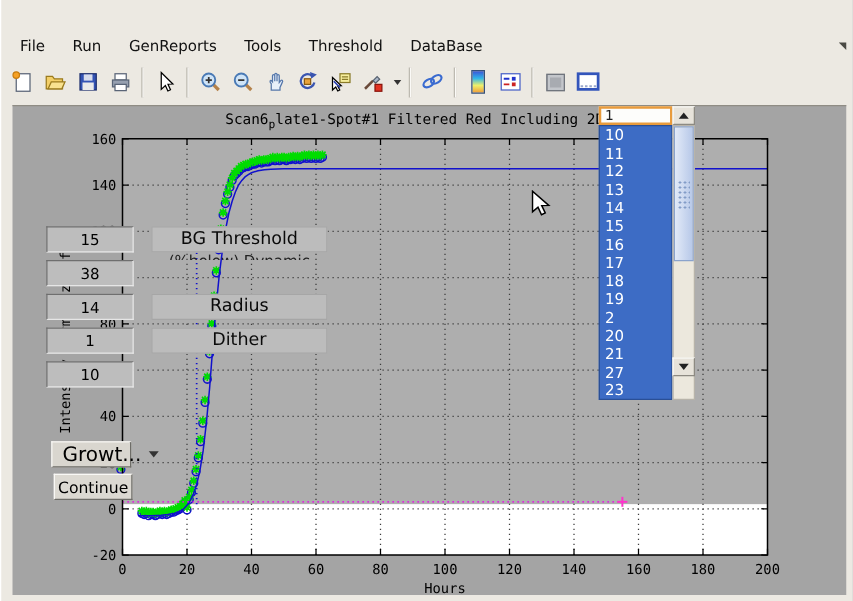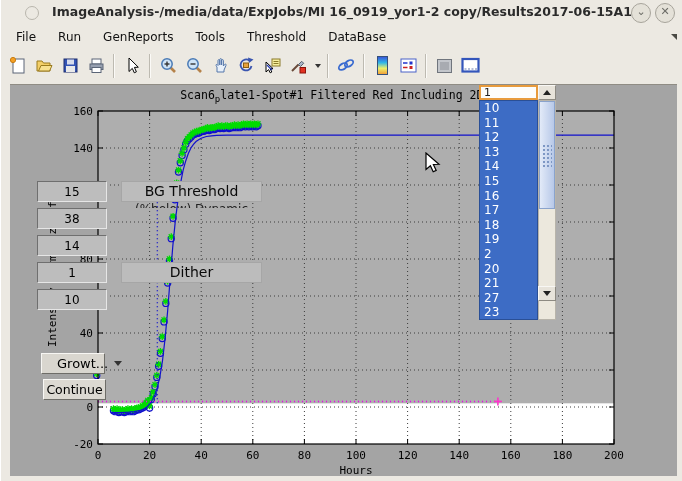--- a/index.html
+++ b/index.html
@@ -26,21 +26,21 @@
   .figure{position:absolute;left:9px;top:84px;width:667px;height:391px;background:#a4a4a4;border-top:1px solid #8f8c84;}
   .plot-svg{position:absolute;left:0;top:0;z-index:1;}
   .plot-title{position:absolute;left:26px;top:3px;width:640px;text-align:center;z-index:2;font-family:"DejaVu Sans Mono",monospace;font-size:11.5px;color:#000;white-space:nowrap;}
   .plot-title sub{font-size:9px;}
   .ylabel{position:absolute;left:36px;top:262px;transform:rotate(-90deg);transform-origin:0 0;z-index:1;font-family:"DejaVu Sans Mono",monospace;font-size:11px;color:#000;white-space:nowrap;}
   
   .edit-field{position:absolute;left:27px;width:70px;height:21px;background:#bdbdbd;border:1px solid;border-color:#6f6f6f #e6e6e6 #e6e6e6 #6f6f6f;box-sizing:border-box;text-align:center;font-family:"DejaVu Sans",sans-serif;font-size:12px;color:#000;z-index:3;padding:0;}
   .param-label{position:absolute;left:111px;width:141px;height:21px;background:#bcbcbc;border:1px solid #a6a6a6;box-sizing:border-box;text-align:center;font-size:14px;line-height:19px;color:#0a0a0a;z-index:3;white-space:nowrap;overflow:hidden;}
   .param-label2{position:absolute;left:111px;width:141px;height:5px;overflow:hidden;z-index:3;text-align:center;font-size:12px;line-height:13px;color:#222;}
   .row0{top:96px;} .row1{top:123px;} .row2{top:150px;} .row3{top:177px;} .row4{top:204px;}
-  .combo{position:absolute;left:31px;top:268px;width:64px;height:21px;background:#d9d6cf;border:1px solid;border-color:#f7f6f3 #6e6d68 #6e6d68 #f7f6f3;box-sizing:border-box;z-index:3;display:flex;align-items:center;font-size:13px;color:#000;padding-left:15px;}
+  .combo{position:absolute;left:31px;top:268px;width:64px;height:21px;background:#d9d6cf;border:1px solid;border-color:#f7f6f3 #6e6d68 #6e6d68 #f7f6f3;box-sizing:border-box;z-index:3;display:flex;align-items:center;font-size:16px;color:#000;padding-left:8px;}
   .combo .caret-down{margin-left:6px;border-top-width:5px;border-left-width:4px;border-right-width:4px;}
   .push-btn{position:absolute;left:33px;top:294px;width:63px;height:21px;background:#dcd9d2;border:1px solid;border-color:#f9f8f5 #6e6d68 #6e6d68 #f9f8f5;box-sizing:border-box;z-index:3;text-align:center;font-size:12.5px;line-height:19px;color:#000;}
   
   .dd{position:absolute;left:469px;top:0;z-index:5;}
   .dd-value{position:absolute;left:0;top:0;width:59px;height:15px;background:#fdfdfb;border:2px solid #e89b3c;box-sizing:border-box;font-size:11px;line-height:11px;padding-left:3px;color:#222;}
   .dd-list{position:absolute;left:0;top:15px;width:59px;height:220px;background:#3d6cc5;border:1px solid #2a4f96;box-sizing:border-box;overflow:hidden;}
   .dd-item{height:14.6px;line-height:14.5px;padding-left:4px;color:#fff;font-size:12px;}
   .sb{position:absolute;left:59px;top:0;width:18px;}
   .sb-btn{position:absolute;left:0;width:18px;height:15px;background:#e7e3da;border:1px solid;border-color:#f8f7f4 #8d8a82 #8d8a82 #f8f7f4;box-sizing:border-box;display:flex;align-items:center;justify-content:center;}
   .arr-up{width:0;height:0;border-bottom:5px solid #222;border-left:4px solid transparent;border-right:4px solid transparent;}
@@ -48,26 +48,20 @@
   .sb-track{position:absolute;left:0;top:15px;width:18px;height:220px;background:#ece8dd;border:1px solid #b8b4aa;box-sizing:border-box;}
   .sb-thumb{position:absolute;left:0px;top:0px;width:16px;height:108px;background:linear-gradient(90deg,#e2eaf8,#b7c8e8);border:1px solid #8aa3cc;box-sizing:border-box;}
   .sb-grip{width:10px;height:24px;margin:42px auto 0;background-image:radial-gradient(#7d97c4 28%,transparent 30%);background-size:4px 4px;}
   .cursor{position:absolute;left:415px;top:67px;z-index:7;}
 </style>
 </head>
 <body>
 
 <div class="window">
 
-  <div class="titlebar">
-    <span class="tb-circle"></span>
-    <div class="title-text">ImageAnalysis-/media/data/ExpJobs/MI 16_0919_yor1-2 copy/Results2017-06-15A1</div>
-    <div class="win-btn shade">⌄</div>
-    <div class="win-btn close">✕</div>
-  </div>
 
   <div class="menubar">
       <span class="menu-item">File</span>
       <span class="menu-item">Run</span>
       <span class="menu-item">GenReports</span>
       <span class="menu-item">Tools</span>
       <span class="menu-item">Threshold</span>
       <span class="menu-item">DataBase</span>
     </div>
   <div class="menu-overflow" style="top:34px;"></div>
@@ -442,20 +436,21 @@
       </svg>
 
     <div class="plot-title"><span>Scan6</span><sub>p</sub><span>late1-Spot#1 Filtered Red Including 2Deriv Bl</span></div>
     <div class="ylabel">Intensity Normalized f</div>
 
     <input class="edit-field row0" readonly="" value="15" style="">
     <div class="param-label row0">BG Threshold</div>
     <div class="param-label2" style="top:118px;">(%below) Dynamic</div>
     <input class="edit-field row1" readonly="" value="38" style="">
     <input class="edit-field row2" readonly="" value="14" style="">
+    <div class="param-label row2">Radius</div>
     <input class="edit-field row3" readonly="" value="1" style="">
     <div class="param-label row3">Dither</div>
     <input class="edit-field row4" readonly="" value="10" style="">
 
     <div class="combo">
         <span>Growt...</span>
         <span class="caret-down"></span>
       </div>
     <div class="push-btn">Continue</div>
 

